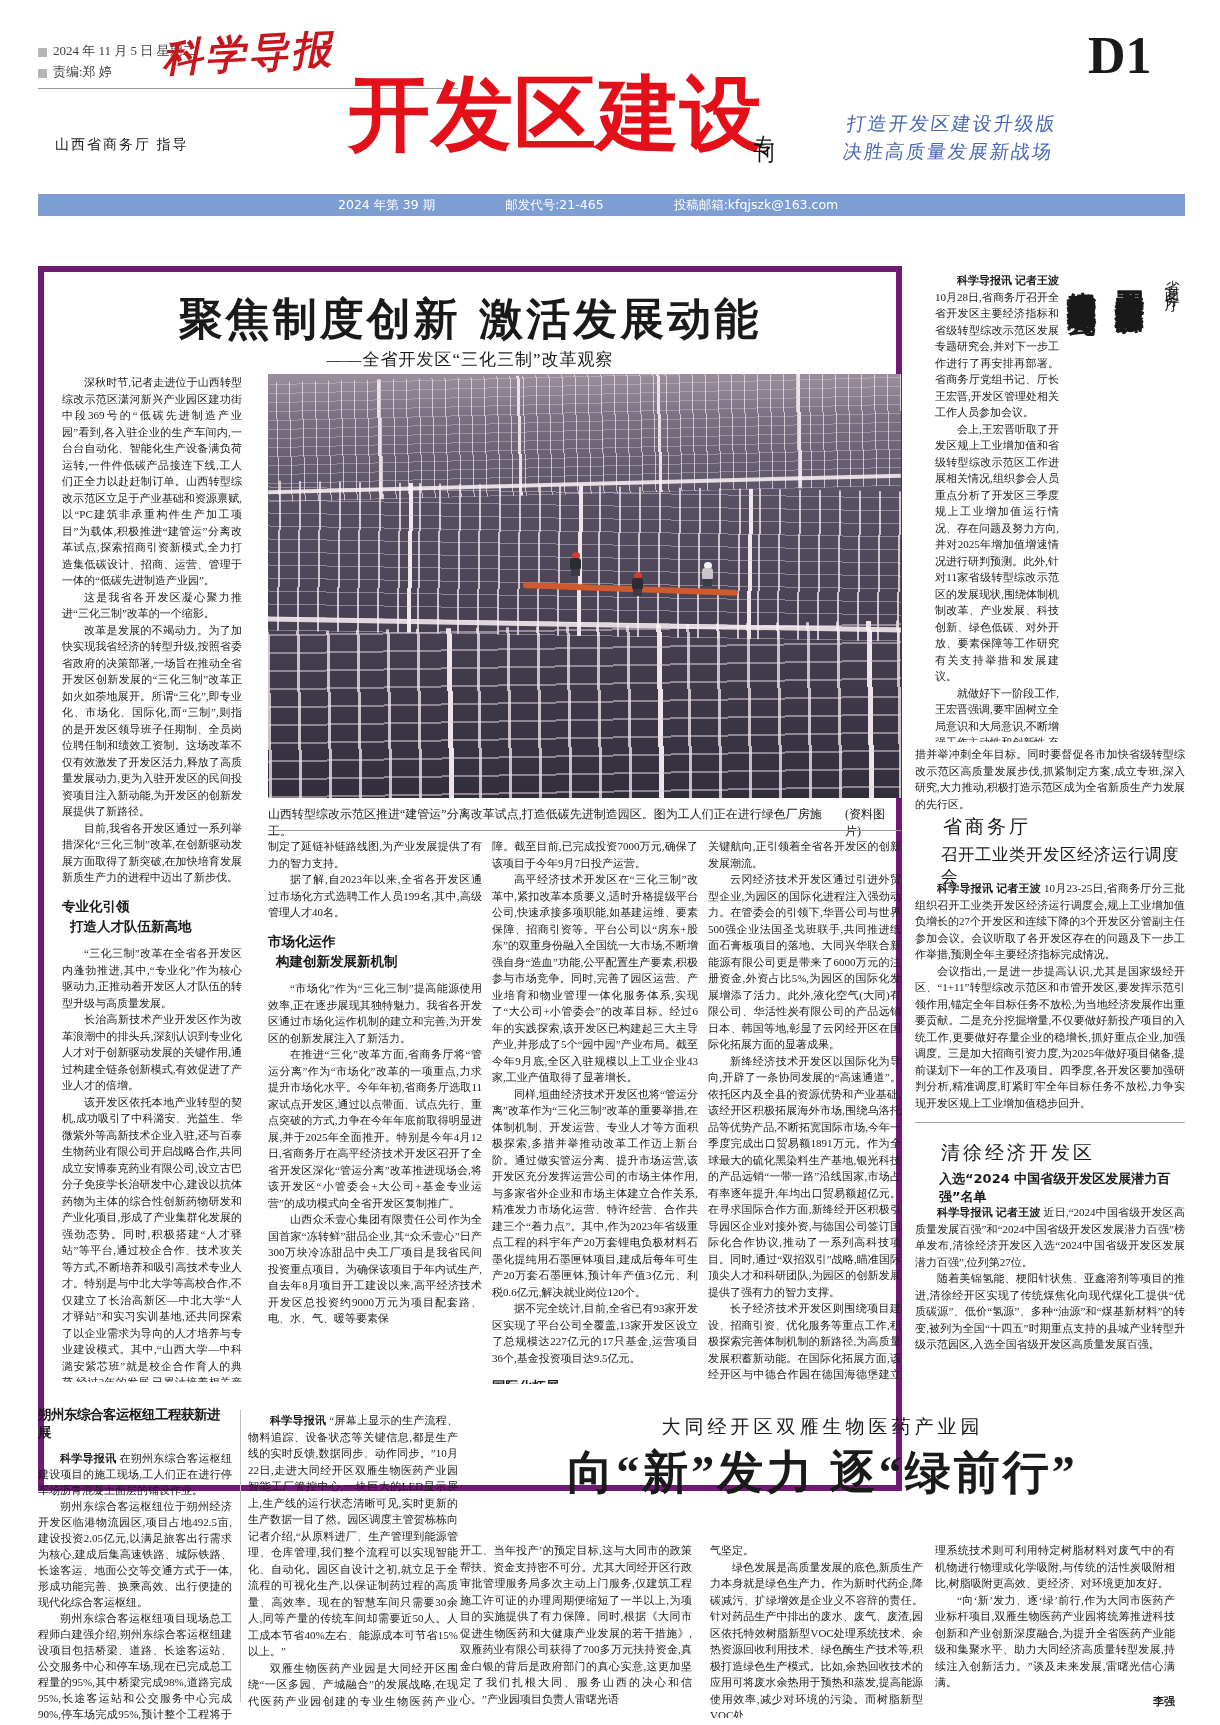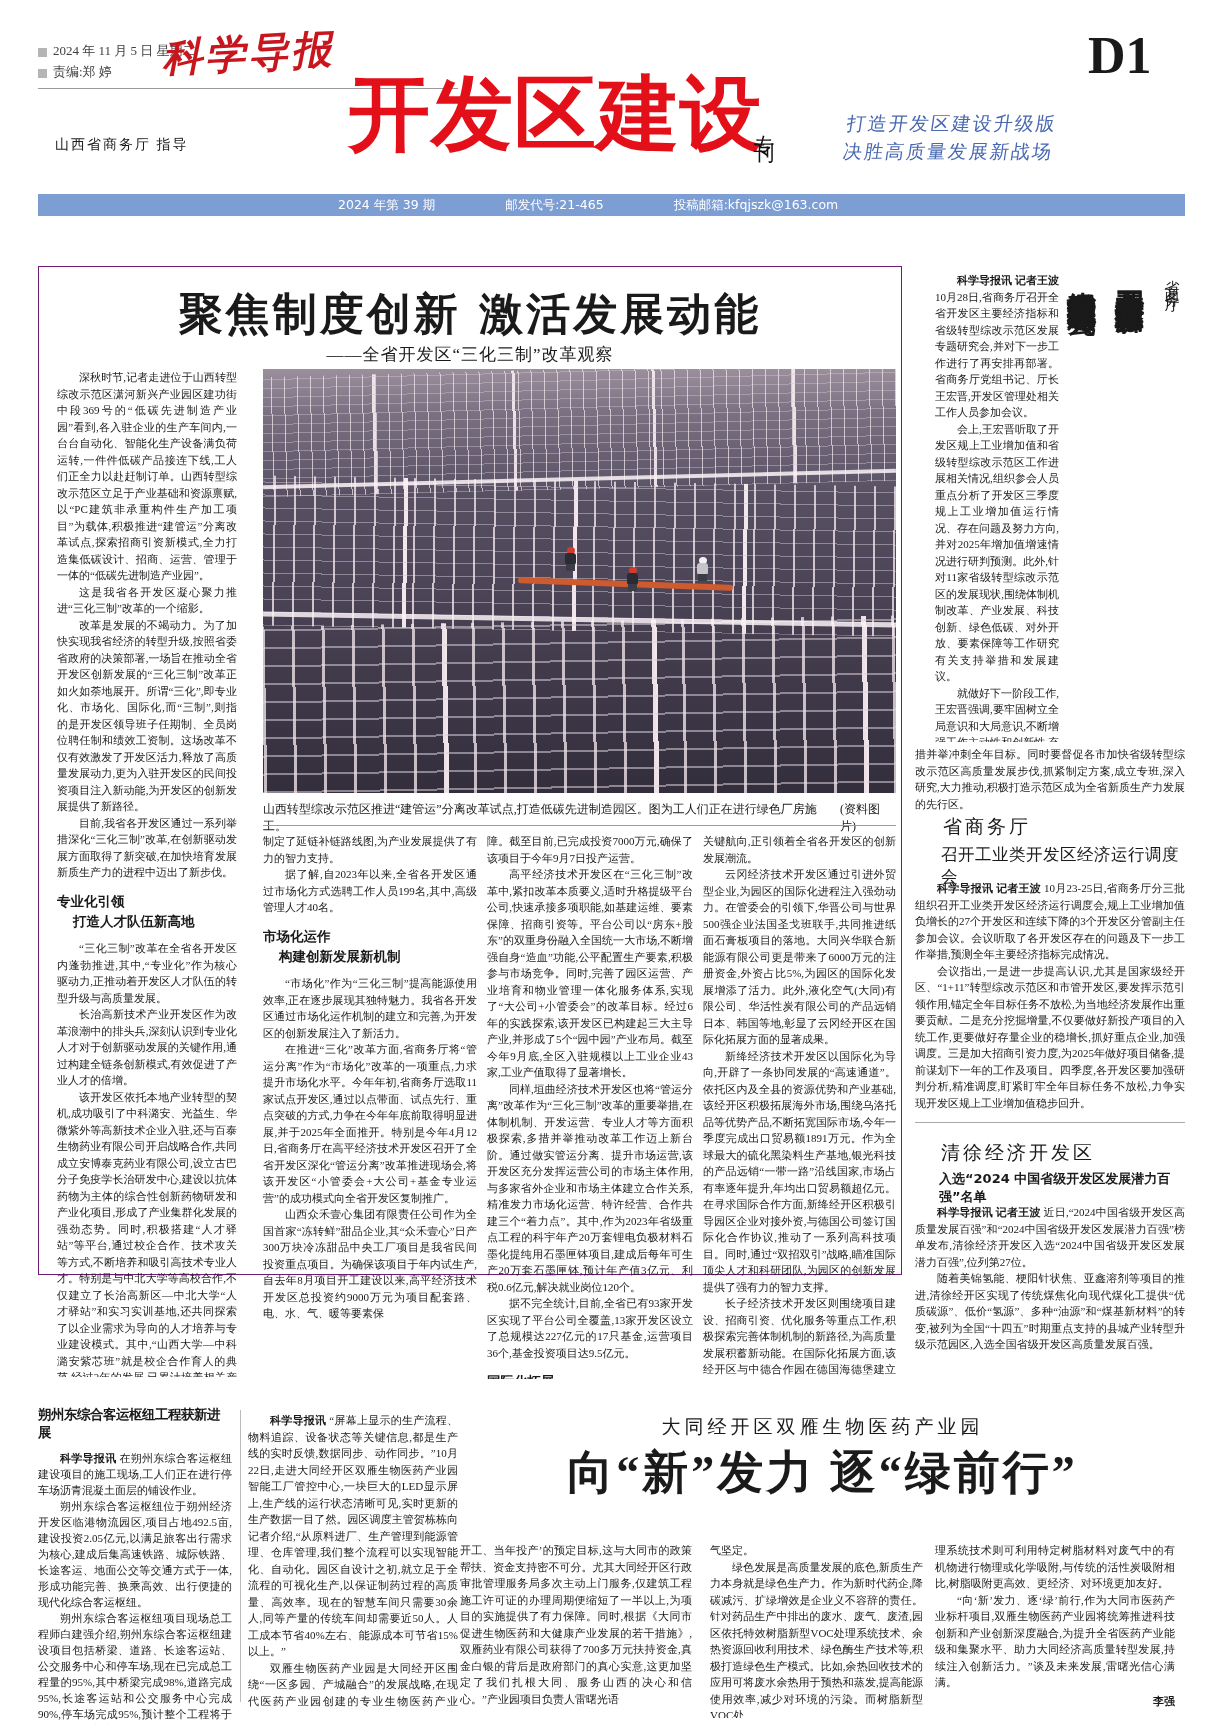--- a/index.html
+++ b/index.html
@@ -20,30 +20,30 @@
               font-family:"DejaVu Sans",sans-serif;}
   .pageno{left:1088px;top:26px;font-size:52px;font-weight:900;font-family:"Liberation Serif",serif;}
   .slogans{left:845px;top:110px;font-size:19px;line-height:28px;color:#4868b2;
            transform:skewX(-8deg);letter-spacing:2px;}
   .issuebar{left:38px;top:194px;width:1147px;height:22px;background:#7d9ed3;color:#ffffff;
             font-size:12.5px;display:flex;align-items:center;font-family:"DejaVu Sans",sans-serif;}
   .issuebar span{margin-left:70px;}
   .issuebar span:first-child{margin-left:300px;}
 
   
-  .mainbox{left:38px;top:266px;width:864px;height:1009px;border:1px solid #701a75;box-sizing:border-box;}
+  .mainbox{left:38px;top:266px;width:864px;height:1225px;border:6px solid #701a75;box-sizing:border-box;}
   .m-head{position:absolute;left:0;top:18px;width:100%;text-align:center;font-size:44px;font-weight:900;
           font-family:"DejaVu Sans",sans-serif;letter-spacing:3px;}
   .m-dek{position:absolute;left:0;top:76px;width:100%;text-align:center;font-size:17px;letter-spacing:1px;}
   .bodycol{position:absolute;font-size:11px;line-height:16.5px;overflow:hidden;}
   .para{margin:0;text-indent:2em;text-align:justify;}
   .cont{text-indent:0;}
   .sub{font-family:"DejaVu Sans",sans-serif;font-weight:700;font-size:13.5px;line-height:1.4;
        text-indent:0;margin:11px 0 2px;}
-  .sub+.sub{margin:0 16px 9px;}
+  .sub+.sub{margin:0 8px 9px;}
   .byline{text-align:right;font-weight:700;text-indent:0;margin-top:2px;}
   .c1{left:18px;top:102px;width:180px;height:1008px;}
   .c2{left:224px;top:566px;width:214px;height:546px;}
   .c3{left:448px;top:566px;width:206px;height:546px;}
   .c4{left:664px;top:566px;width:193px;height:546px;}
 
   
   .photo{position:absolute;left:224px;top:102px;width:633px;height:424px;overflow:hidden;
          background:linear-gradient(180deg,#9b8f9c 0%,#7b7183 10%,#575063 30%,#413b4c 70%,#332e3c 100%);}
   .pgrid{position:absolute;left:-30px;right:-30px;}

